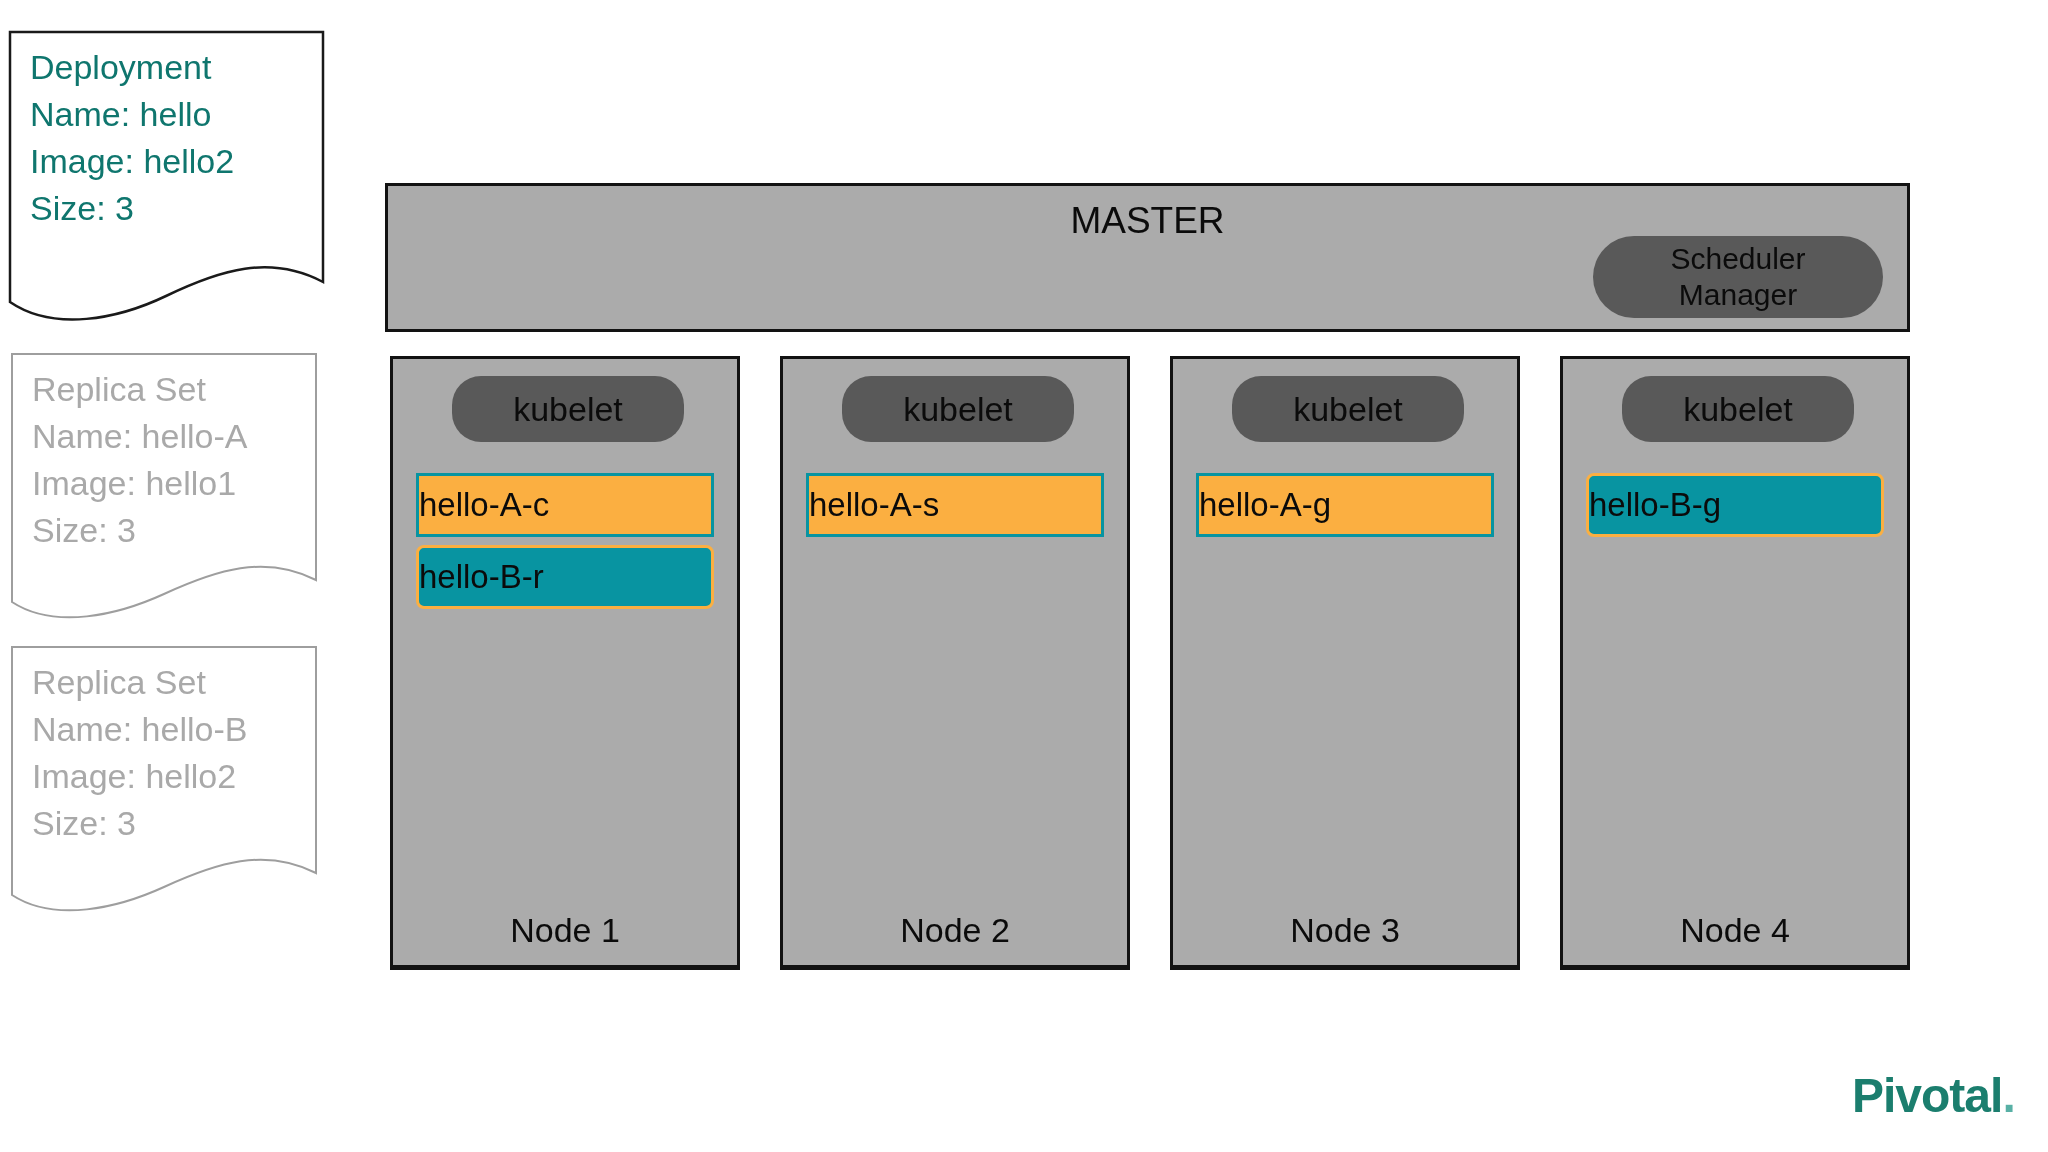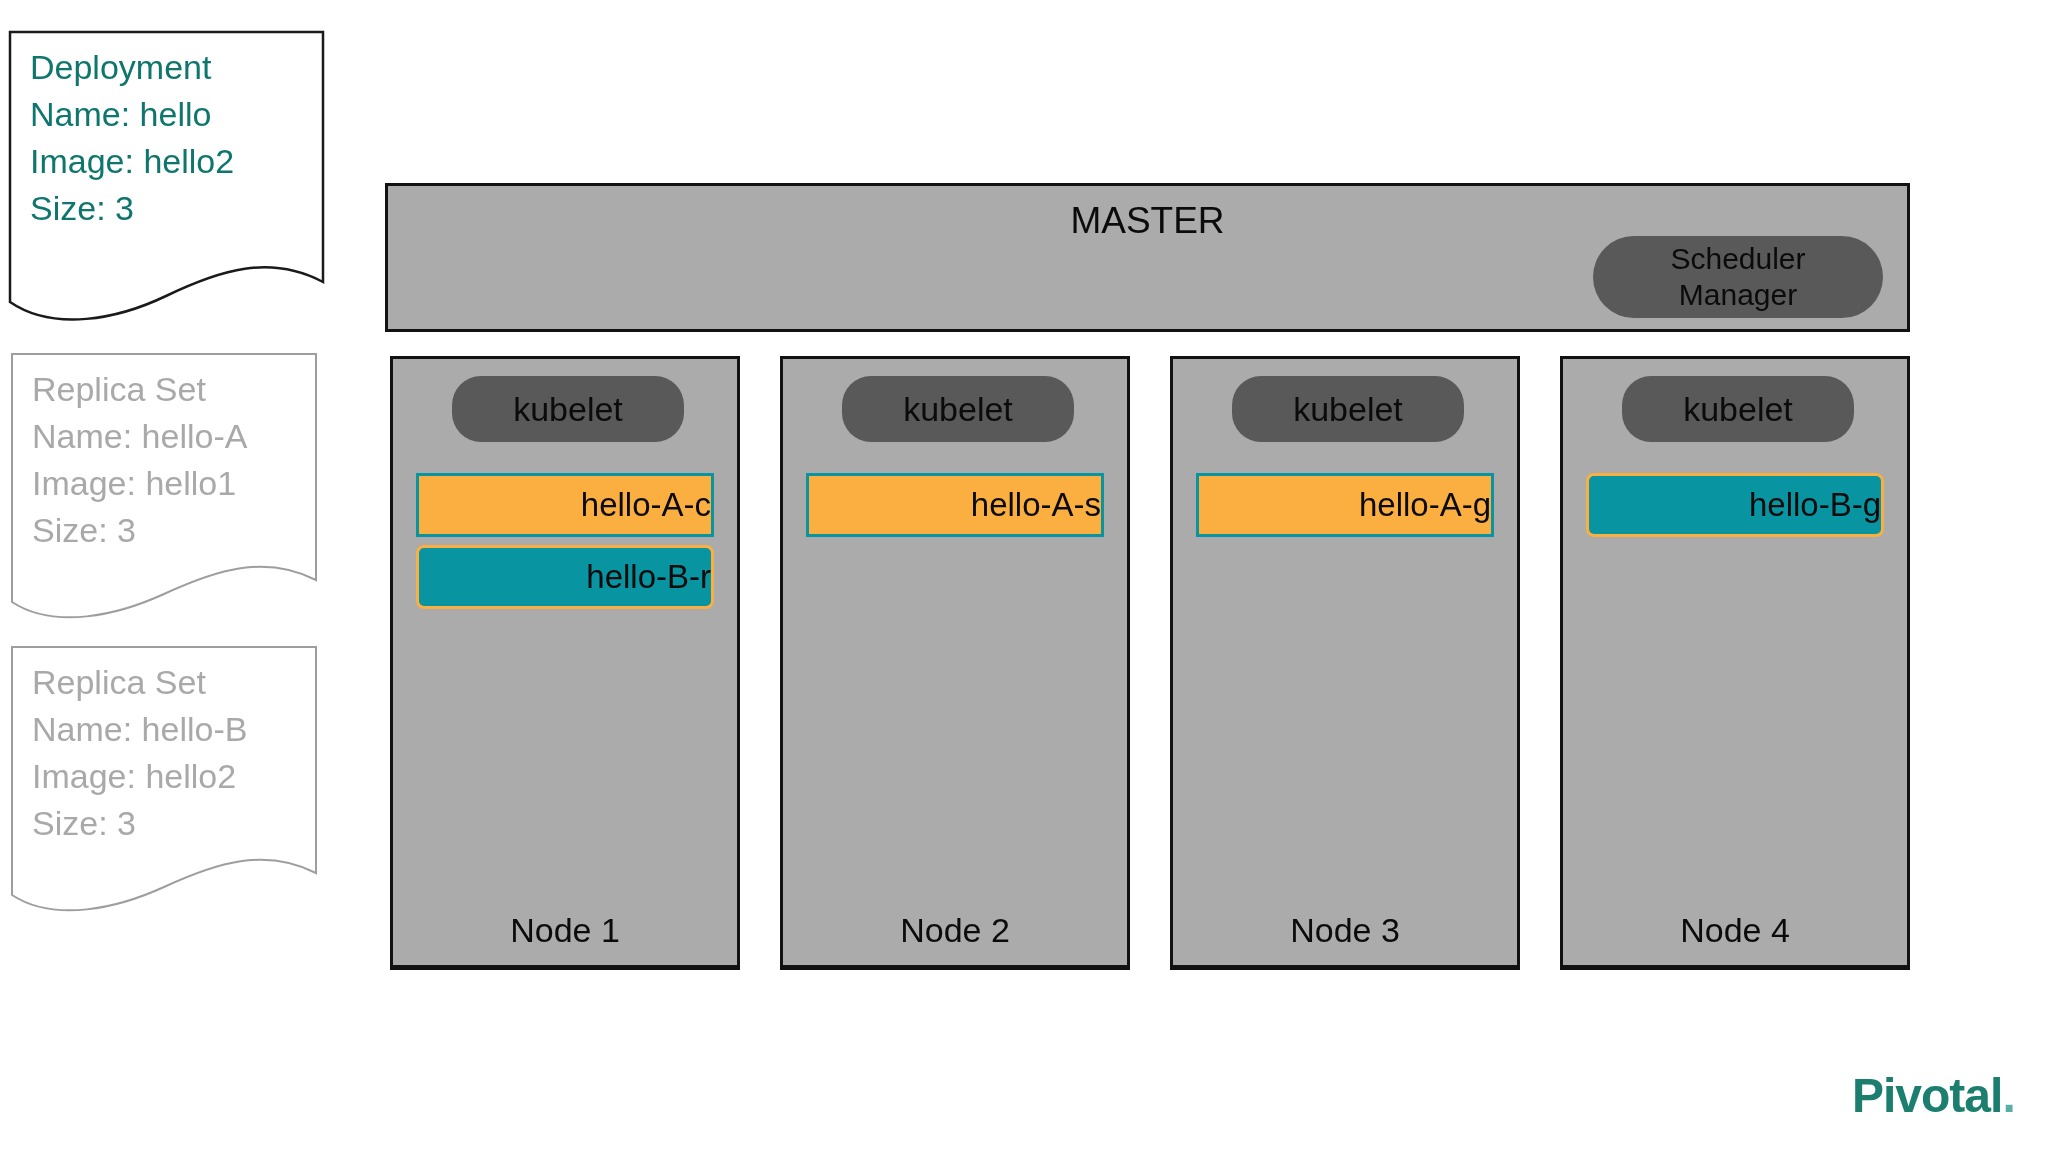--- a/index.html
+++ b/index.html
@@ -47,21 +47,21 @@
   .node-1{left:390px;} .node-2{left:780px;} .node-3{left:1170px;} .node-4{left:1560px;}
   .node-label{
     position:absolute;left:0;top:552px;width:100%;text-align:center;
     font-size:34px;color:#0b0b0b;
   }
 
   
   .pod{
     position:absolute;left:23px;width:292px;height:58px;
     border:3px solid transparent;box-sizing:content-box;
-    display:flex;align-items:center;justify-content:flex-end;
+    display:flex;align-items:center;justify-content:flex-start;
     font-size:33px;color:#0b0b0b;
   }
   .pod.slot-1{top:114px;} .pod.slot-2{top:186px;}
   .pod[data-variant="orange"]{background:var(--pod-orange);border-color:var(--pod-teal);}
   .pod[data-variant="teal"]{background:var(--pod-teal);border-color:var(--pod-orange);border-radius:8px;}
 
   
   .logo{
     position:absolute;left:1852px;top:1068px;
     font-size:48px;font-weight:bold;letter-spacing:-1px;color:var(--logo-green);

